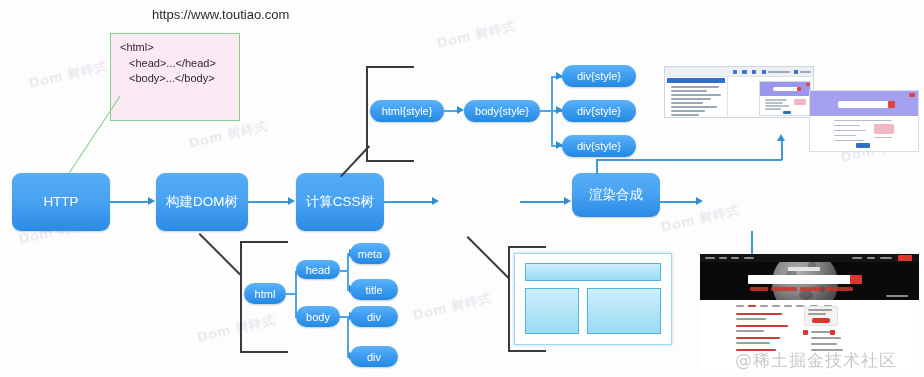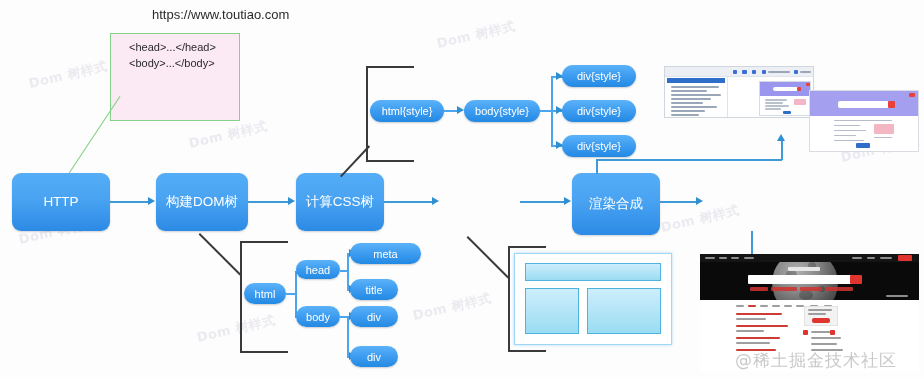--- a/index.html
+++ b/index.html
@@ -142,37 +142,38 @@
   <div class="bgmark" style="left:196px;top:320px;">Dom 树样式</div>
   <div class="bgmark" style="left:412px;top:298px;">Dom 树样式</div>
   <div class="bgmark" style="left:436px;top:26px;">Dom 树样式</div>
   <div class="bgmark" style="left:660px;top:210px;">Dom 树样式</div>
   <div class="bgmark" style="left:840px;top:140px;">Dom 树样式</div>
   <div class="bgmark" style="left:188px;top:126px;">Dom 树样式</div>
 
   <div id="urltext" style="left:152px;top:7px;">https://www.toutiao.com</div>
 
   <div id="codebox" style="left:110px;top:33px;width:130px;height:88px;">
+    <div>&lt;html&gt;</div>
     <div class="ind">&lt;head&gt;...&lt;/head&gt;</div>
     <div class="ind">&lt;body&gt;...&lt;/body&gt;</div>
   </div>
 
   <div class="greenline" style="left:60px;top:186px;width:108px;transform:rotate(-56.5deg);"></div>
   <div class="greendot" style="left:56px;top:177px;"></div>
 
   <div class="pbox" style="left:156px;top:173px;width:92px;height:58px;">
       <span>构建DOM树</span>
     </div>
   <div class="pbox" style="left:12px;top:173px;width:98px;height:58px;">
       <span>HTTP</span>
     </div>
   <div class="pbox" style="left:296px;top:173px;width:88px;height:58px;">
       <span>计算CSS树</span>
     </div>
-  <div class="pbox" style="left:572px;top:173px;width:88px;height:62px;">
+  <div class="pbox" style="left:572px;top:173px;width:88px;height:44px;">
       <span>渲染合成</span>
     </div>
 
   <div class="ln lnh" style="left:110px;top:201px;width:38px;"></div>
   <div class="arrow ar-r" style="left:148px;top:197px;"></div>
   <div class="ln lnh" style="left:248px;top:201px;width:40px;"></div>
   <div class="arrow ar-r" style="left:288px;top:197px;"></div>
   <div class="ln lnh" style="left:384px;top:201px;width:48px;"></div>
   <div class="arrow ar-r" style="left:432px;top:197px;"></div>
   <div class="ln lnh" style="left:520px;top:201px;width:44px;"></div>
@@ -245,21 +246,21 @@
   <div class="pill" style="left:296px;top:306px;width:44px;height:21px;font-size:11px;">
       <span>body</span>
     </div>
 
   <div class="tln" style="left:340px;top:270px;width:8px;height:1.6px;"></div>
   <div class="tln" style="left:347px;top:253px;width:1.6px;height:37px;"></div>
   <div class="tln" style="left:347px;top:253px;width:7px;height:1.6px;"></div>
   <div class="tln" style="left:347px;top:289px;width:7px;height:1.6px;"></div>
   <div class="arrow ar-r" style="left:349px;top:249px;"></div>
   <div class="arrow ar-r" style="left:349px;top:285px;"></div>
-  <div class="pill" style="left:350px;top:243px;width:71px;height:21px;font-size:11px;">
+  <div class="pill" style="left:350px;top:243px;width:40px;height:21px;font-size:11px;">
       <span>meta</span>
     </div>
   <div class="pill" style="left:350px;top:279px;width:48px;height:21px;font-size:11px;">
       <span>title</span>
     </div>
 
   <div class="tln" style="left:340px;top:316px;width:8px;height:1.6px;"></div>
   <div class="tln" style="left:347px;top:316px;width:1.6px;height:41px;"></div>
   <div class="tln" style="left:347px;top:356px;width:7px;height:1.6px;"></div>
   <div class="arrow ar-r" style="left:349px;top:312px;"></div>

